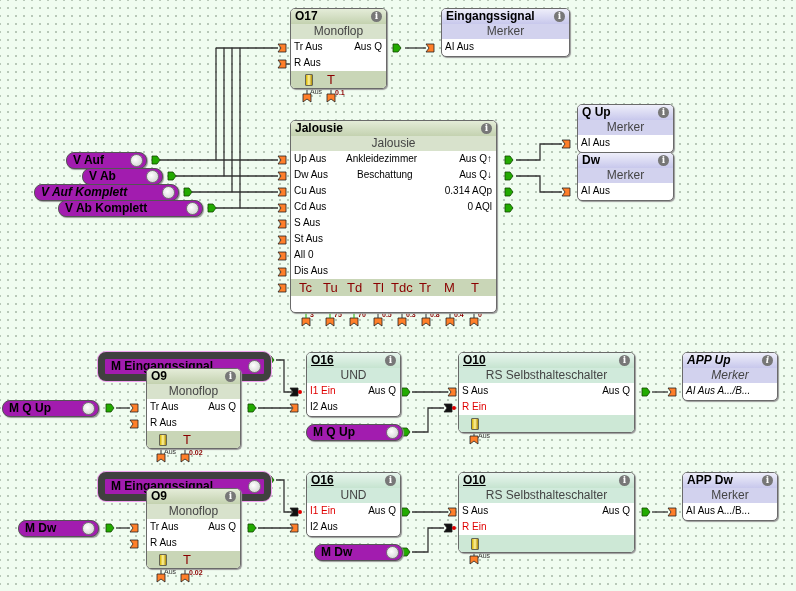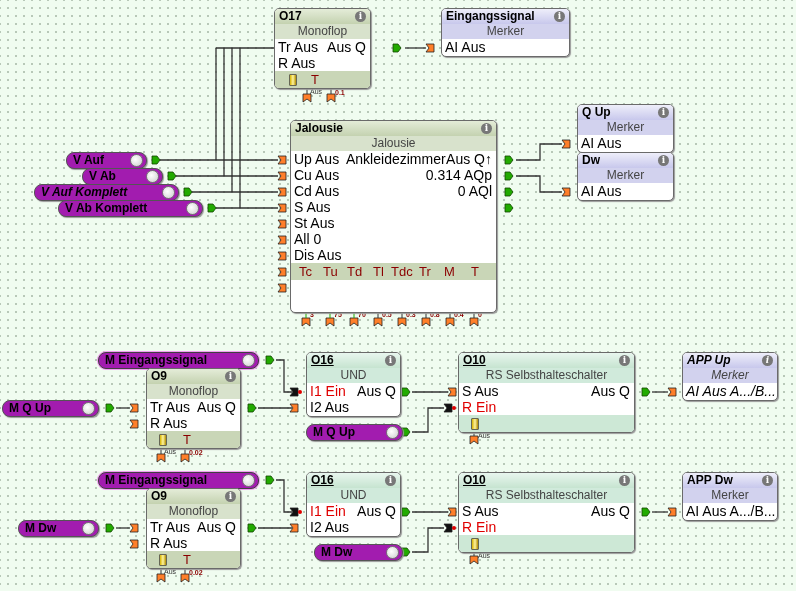--- a/index.html
+++ b/index.html
@@ -12,42 +12,42 @@
     font-family: "Liberation Sans", sans-serif;
     font-size:12px; color:#000;
   }
   svg.wires { position:absolute; left:0; top:0; width:796px; height:591px; pointer-events:none; }
   .blk {
     position:absolute; border:1px solid #6a6a6a; border-radius:5px;
     background:#fff; box-shadow:1px 1px 1px #999; overflow:hidden;
   }
   .blk .hd { height:15px; line-height:15px; font-weight:bold; font-size:12px; padding-left:4px; position:relative; }
   .blk .sub { height:15px; line-height:15px; text-align:center; font-size:12px; color:#444; }
-  .blk .row { height:16px; line-height:16px; padding-left:3px; padding-right:4px; font-size:14px; white-space:nowrap; position:relative; }
+  .blk .row { height:16px; line-height:16px; padding-left:3px; padding-right:4px; font-size:10px; white-space:nowrap; position:relative; }
   .blk .row .r { position:absolute; right:4px; top:0; }
   .blk .row .m { position:absolute; top:0; }
   .info { position:absolute; right:4px; top:2px; width:11px; height:11px; border-radius:50%; background:#777; color:#fff; font-size:9px; line-height:11px; text-align:center; font-weight:bold; font-family:"DejaVu Serif", serif; }
   .g-hd { background:linear-gradient(#e4ecd8,#c4d2b0); }
   .g-sub { background:#d8e2cc; }
   .g-ft { background:#c9d6b7; }
   .p-hd { background:linear-gradient(#eeeefa,#c8c8ec); }
   .p-sub { background:#d2d2ee; }
   .t-hd { background:linear-gradient(#e8f6ee,#c6e4d0);text-decoration:underline; }
   .t-sub { background:#d0eadb; }
   .t-ft { background:#cde8d6; }
   .ft { height:17px; position:relative; }
   .battery { position:absolute; width:6px; height:10px; top:3px; border-radius:1px;
     background:linear-gradient(90deg,#d6b300,#fff4a0 50%,#b08c00); border:1px solid #665; }
   .param { position:absolute; top:0; color:#8b0000; font-size:13px; line-height:17px; }
   .red { color:#e00000; }
   .pill {
     position:absolute; height:15px; line-height:15px; border:1px solid #555; border-radius:8px;
     background:#a21caf; font-weight:bold; font-size:12px; padding-left:6px; box-shadow:1px 1px 1px #999; white-space:nowrap;
   }
-  .pill.mag { border:1px solid #404040; box-shadow:0 0 0 1px #f0a0f0; }
+  .pill.mag { border:7px solid #404040; box-shadow:0 0 0 1px #f0a0f0; }
   .pill .knob { position:absolute; right:3px; top:1px; width:11px; height:11px; border-radius:50%; border:1px solid #777; background:radial-gradient(circle at 40% 40%,#fff,#ccc); }
   .tiny { position:absolute; font-size:7px; line-height:8px; color:#333; }
   .tiny.rd { color:#8b0000; font-weight:bold; }
 </style>
 </head>
 <body>
 
 <svg class="wires" xmlns="http://www.w3.org/2000/svg">
   <defs>
     <g id="outp">
@@ -201,41 +201,42 @@
 <span class="tiny rd" style="left:430px;top:311px;">0.8</span>
 <span class="tiny rd" style="left:454px;top:311px;">0.4</span>
 <span class="tiny rd" style="left:478px;top:311px;">0</span>
 <span class="tiny" style="left:164px;top:448px;">Aus</span>
 <span class="tiny rd" style="left:189px;top:449px;">0.02</span>
 <span class="tiny" style="left:478px;top:432px;">Aus</span>
 <span class="tiny" style="left:164px;top:568px;">Aus</span>
 <span class="tiny rd" style="left:189px;top:569px;">0.02</span>
 <span class="tiny" style="left:478px;top:552px;">Aus</span>
 
-<div class="blk" style="left:274px;top:8px;width:95px;height:79px;">
+<div class="blk" style="left:290px;top:8px;width:95px;height:79px;">
   <div class="hd g-hd"><span>O17</span><span class="info">i</span></div>
   <div class="sub g-sub">Monoflop</div>
   <div class="row"><span>Tr Aus</span><span class="r">Aus Q</span></div>
   <div class="row"><span>R Aus</span></div>
   <div class="ft g-ft">
       <span class="battery" style="left:14px;"></span>
       <span class="param" style="left:36px;">T</span>
     </div>
 </div>
 
 <div class="blk" style="left:441px;top:8px;width:127px;height:47px;">
   <div class="hd p-hd"><span>Eingangssignal</span><span class="info">i</span></div>
   <div class="sub p-sub">Merker</div>
   <div class="row"><span>AI Aus</span></div>
 </div>
 
 <div class="blk" style="left:290px;top:120px;width:205px;height:191px;">
   <div class="hd g-hd"><span>Jalousie</span><span class="info">i</span></div>
   <div class="sub g-sub">Jalousie</div>
   <div class="row"><span>Up Aus</span><span class="m" style="left:55px;">Ankleidezimmer</span><span class="r">Aus Q↑</span></div>
+  <div class="row"><span>Dw Aus</span><span class="m" style="left:66px;">Beschattung</span><span class="r">Aus Q↓</span></div>
   <div class="row"><span>Cu Aus</span><span class="r">0.314 AQp</span></div>
   <div class="row"><span>Cd Aus</span><span class="r">0 AQl</span></div>
   <div class="row"><span>S Aus</span></div>
   <div class="row"><span>St Aus</span></div>
   <div class="row"><span>All 0</span></div>
   <div class="row"><span>Dis Aus</span></div>
   <div class="ft g-ft">
     <span class="param" style="left:8px;">Tc</span>
     <span class="param" style="left:32px;">Tu</span>
     <span class="param" style="left:56px;">Td</span>

